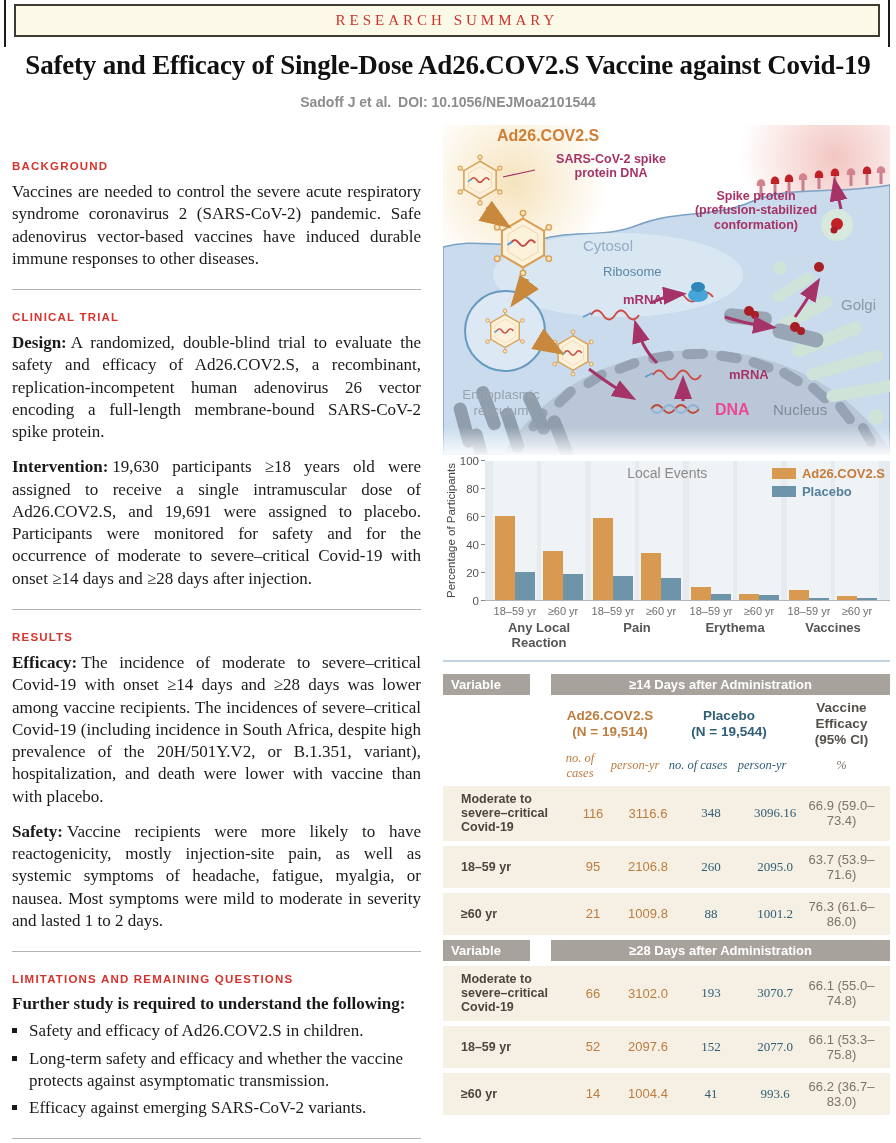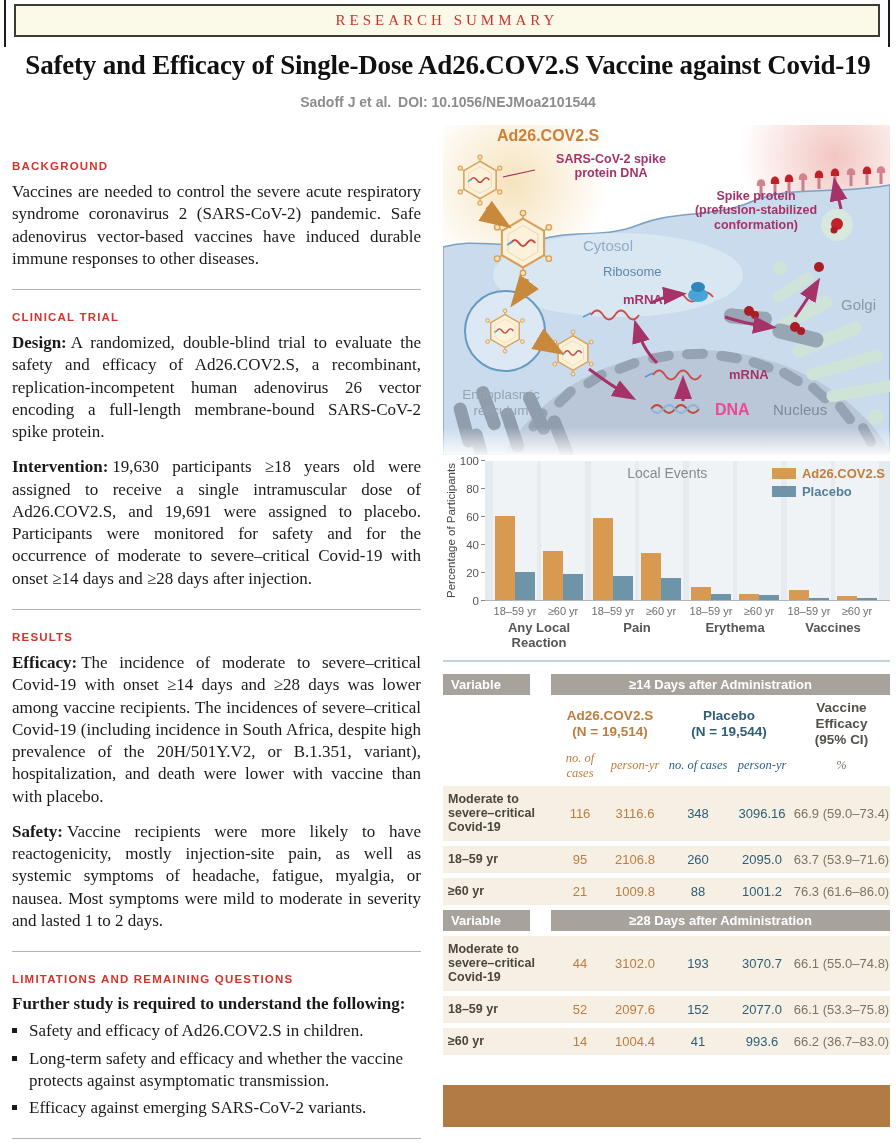--- a/index.html
+++ b/index.html
@@ -81,24 +81,24 @@
   .thead { display:grid; grid-template-columns:87px 1fr; gap:21px; margin-bottom:5px; }
   .band { background:#a7a29b; color:#fff; font-size:13px; font-weight:bold; padding:3px 8px; }
   .sband { text-align:center; }
   .tgrid { display:grid; grid-template-columns:112px 50px 60px 66px 62px 1fr; align-items:center; }
   .subhead { margin-bottom:2px; }
   .g-name { text-align:center; font-size:13.5px; font-weight:bold; line-height:1.2; }
   .g0 { color:#bd7d3e; } .g1 { color:#2f5e76; } .g2 { color:#55504a; }
   .units { margin-bottom:5px; font-family:"Liberation Serif", serif; font-style:italic; font-size:12.5px; }
   .units div { text-align:center; }
   .u0,.u1 { color:#bd7d3e; } .u2,.u3 { color:#2f5e76; } .u4 { color:#7d7365; }
-  .trow { background:#f5efe4; margin-bottom:5px; padding:6px 0; font-size:13px; }
+  .trow { background:#f5efe4; margin-bottom:5px; padding:6px 13px; font-size:13px; }
   .tlabel { font-weight:bold; color:#4c463e; font-size:12.5px; line-height:1.15; padding-left:5px; }
   .num { text-align:center; }
-  .vac { color:#bd7d3e; } .pla { color:#2f5e76; } .ve { color:#7d7365; }
+  .vac { color:#bd7d3e; } .pla { color:#2f5e76;font-family:Liberation Serif, serif; } .ve { color:#7d7365; }
 
   
   .conclusions { margin-top:30px; background:#b17b45; padding:19px 26px 23px 26px; }
 </style>
 </head>
 <body>
 
 <div class="page">
 
   <div class="edge edge-l"></div>
@@ -477,21 +477,21 @@
           <div class="num pla">88</div>
           <div class="num pla">1001.2</div>
           <div class="num ve">76.3 (61.6–86.0)</div>
         </div>
         <div class="thead">
           <div class="band vband">Variable</div>
           <div class="band sband">≥28 Days after Administration</div>
         </div>
         <div class="tgrid trow">
           <div class="tlabel">Moderate to severe–critical Covid-19</div>
-          <div class="num vac">44</div>
+          <div class="num vac">66</div>
           <div class="num vac">3102.0</div>
           <div class="num pla">193</div>
           <div class="num pla">3070.7</div>
           <div class="num ve">66.1 (55.0–74.8)</div>
         </div>
         <div class="tgrid trow">
           <div class="tlabel">18–59 yr</div>
           <div class="num vac">52</div>
           <div class="num vac">2097.6</div>
           <div class="num pla">152</div>

